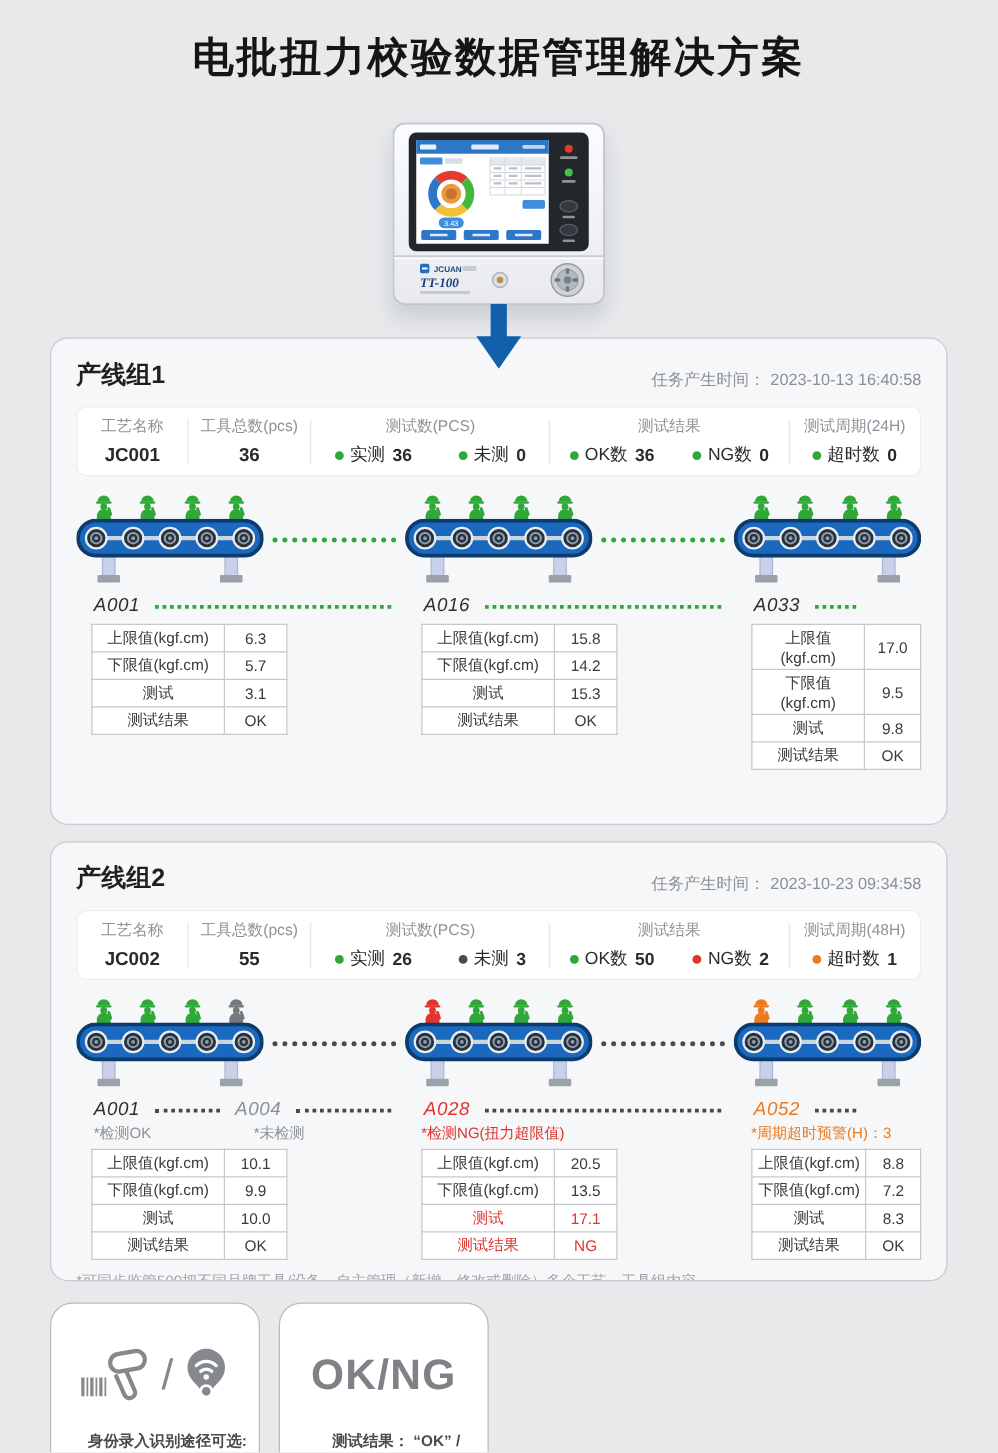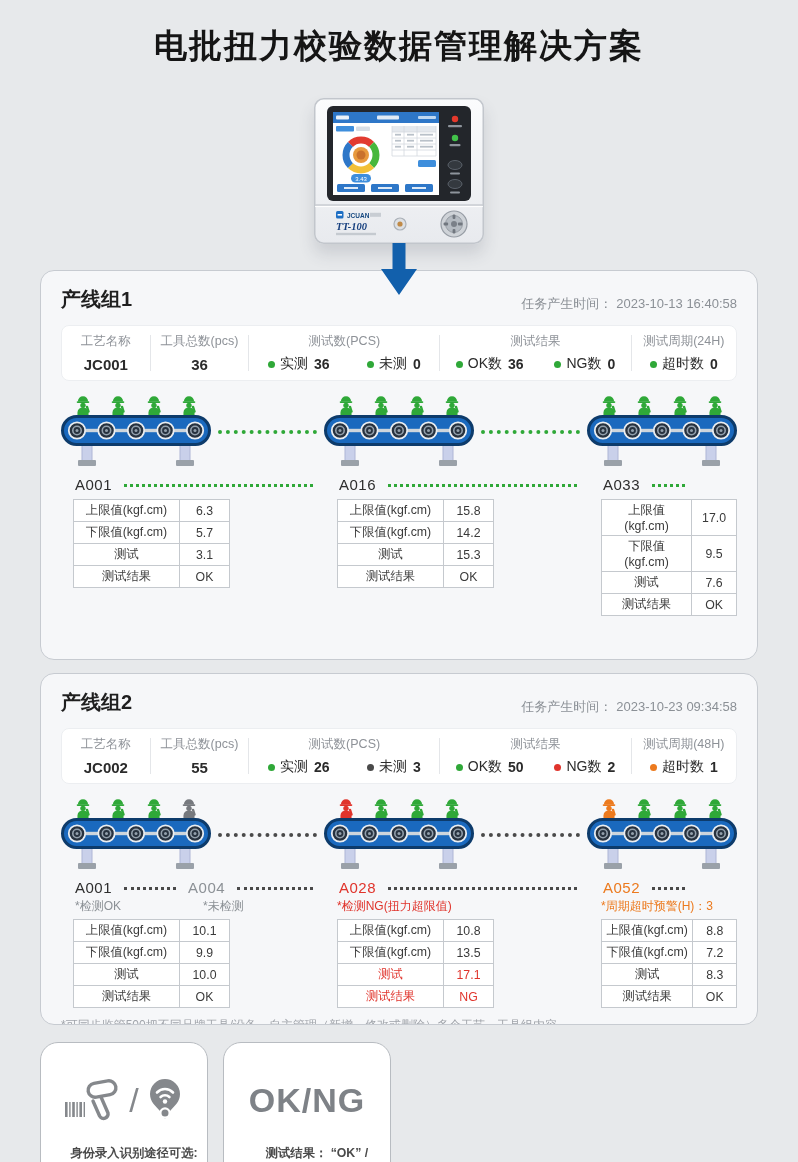--- a/index.html
+++ b/index.html
@@ -46,21 +46,21 @@
   .vsep { width:1px; background:#E4E6E9; margin:2px 0; }
   
   .rowA { display:flex; align-items:flex-end; margin:14px 20px 0; height:72px; }
   .station { flex:0 0 150px; display:flex; flex-direction:column; }
   .workers { display:flex; justify-content:space-between; padding:0 13px; margin-bottom:-1px; }
   .wk { width:18px; height:21px; }
   .wg { color:#2FA838; } .wgray { color:#76797E; } .wred { color:#E0342C; } .worange { color:#EC7A1E; }
   .connector { flex:1 1 auto; height:0; align-self:flex-end; margin:0 7px 33px; }
   .gdots { border-top:4px dotted #2FA838; }
   .ddots { border-top:4px dotted #4A4A4A; }
-  .rowB { display:flex; margin:7px 20px 0; height:20px; }
+  .rowB { display:flex; margin:7px 20px 0; height:20px;font-style:italic; }
   .rowC { display:flex; margin:0 20px; height:17px; }
   .rowD { display:flex; margin:2px 20px 0; }
   .cellA { flex:0 0 264px; display:flex; align-items:center; }
   .cellC { flex:1 1 auto; display:flex; align-items:center; }
   .sid { font-size:15px; color:#2E2E2E; margin-left:14px; letter-spacing:.5px; }
   .sid.gray { color:#8C9196; } .sid.red { color:#E0342C; } .sid.orange { color:#EC7A1E; }
   .ldots { flex:1; height:0; border-top:3px dotted #2FA838; margin:2px 12px 0; }
   .ldots.short { flex:0 0 52px; }
   .rowB .cellC .ldots { margin-right:52px; }
   .p2 .ldots { border-top-color:#4A4A4A; }
@@ -420,21 +420,21 @@
               <tr>
                 <td>上限值(kgf.cm)</td>
                 <td>17.0</td>
               </tr>
           <tr>
                 <td>下限值(kgf.cm)</td>
                 <td>9.5</td>
               </tr>
           <tr>
                 <td>测试</td>
-                <td>7.6</td>
+                <td>9.8</td>
               </tr>
           <tr>
                 <td>测试结果</td>
                 <td>OK</td>
               </tr>
         </tbody>
           </table>
       </div>
     </div>
 
@@ -620,21 +620,21 @@
                 <td>OK</td>
               </tr>
         </tbody>
           </table>
       </div>
       <div class="cellA" style="align-items:flex-start">
         <table class="mtable">
           <tbody>
               <tr>
                 <td>上限值(kgf.cm)</td>
-                <td>10.8</td>
+                <td>20.5</td>
               </tr>
           <tr>
                 <td>下限值(kgf.cm)</td>
                 <td>13.5</td>
               </tr>
           <tr class="redrow">
                 <td>测试</td>
                 <td>17.1</td>
               </tr>
           <tr class="redrow">

